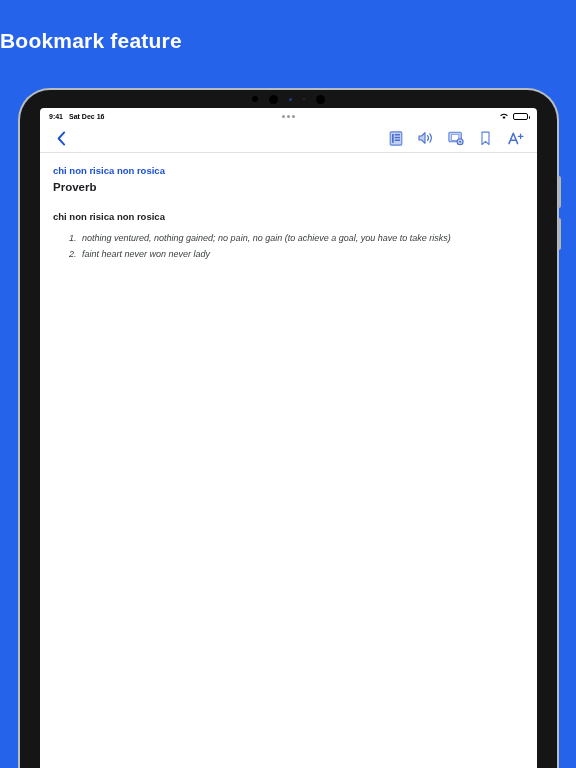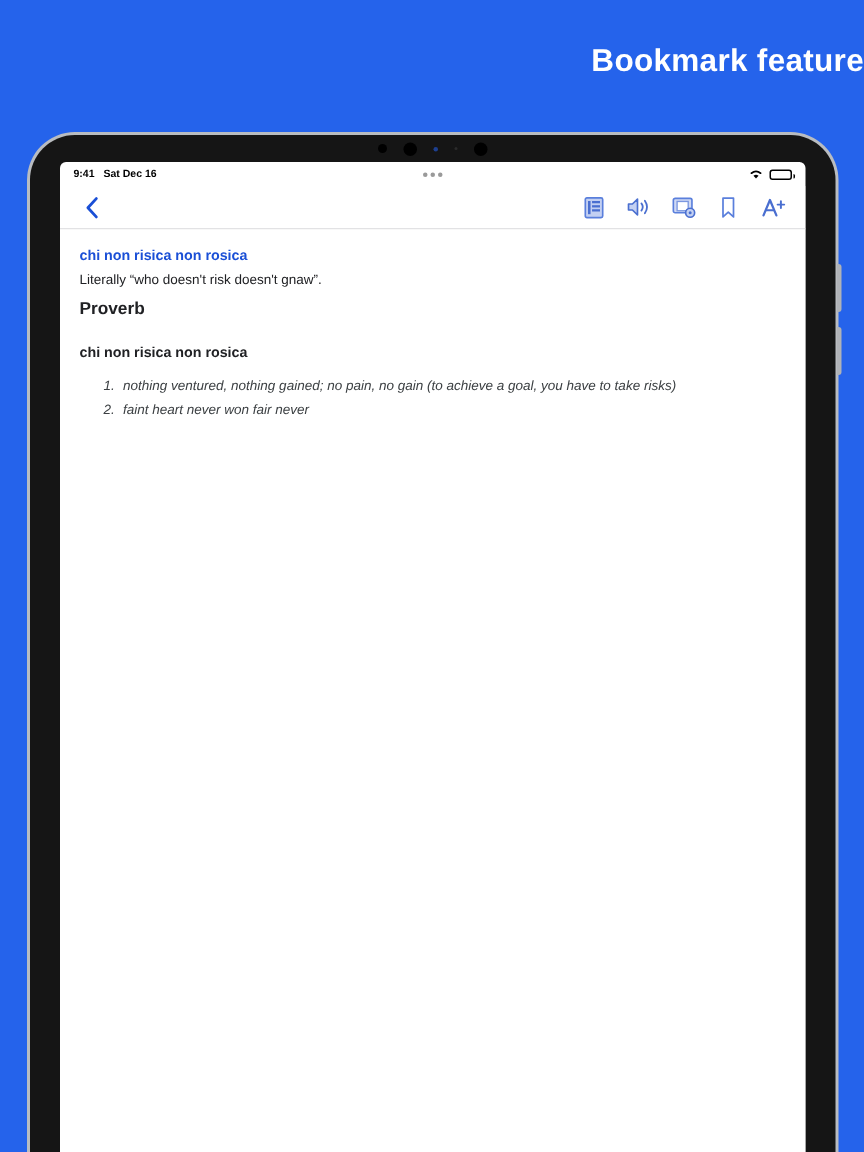--- a/index.html
+++ b/index.html
@@ -17,21 +17,21 @@
   }
 
   
   .promo-header {
     position: absolute;
     top: 0; left: 0;
     width: 576px;
     height: 82px;
     display: flex;
     align-items: center;
-    justify-content: flex-end;
+    justify-content: flex-start;
   }
   .promo-title {
     color: #ffffff;
     font-size: 21px;
     font-weight: bold;
     letter-spacing: 0.2px;
   }
 
   
   .device {
@@ -317,27 +317,26 @@
           </svg>
         </div>
 
       </div>
     </div>
 
     <div class="content">
 
       <div class="entry-headword">chi non risica non rosica</div>
 
-      <div class="entry-literal">Literally “who doesn't risk doesn't gnaw”.</div>
 
       <div class="pos-heading">Proverb</div>
 
       <div class="pos-term">chi non risica non rosica</div>
 
       <ol class="sense-list">
         <li>nothing ventured, nothing gained; no pain, no gain (to achieve a goal, you have to take risks)</li>
-        <li>faint heart never won fair never</li>
+        <li>faint heart never won never lady</li>
       </ol>
 
     </div>
 
   </div>
 </div>
 
 </body></html>

